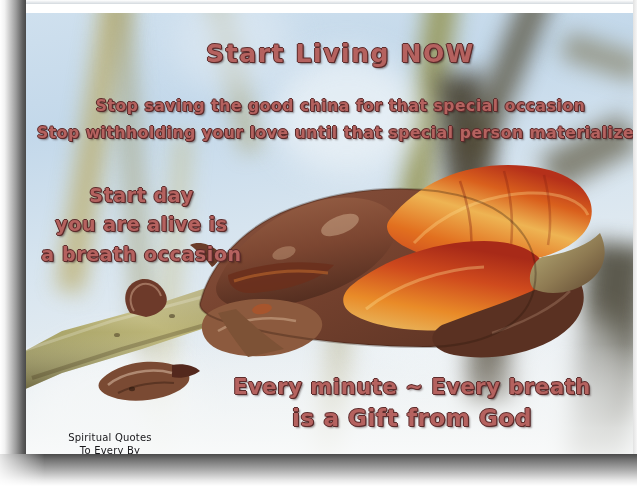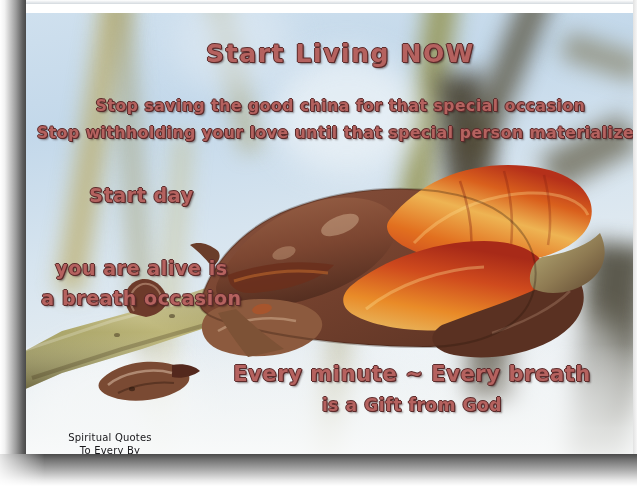--- a/index.html
+++ b/index.html
@@ -113,31 +113,31 @@
   #line-china   { top: 84px;  left: 0; width: 637px; font-size: 15.5px; }
   #line-love    { top: 111px; left: 0; width: 637px; font-size: 15.5px; }
 
   #block-left {
     position: absolute;
     left: 12px; top: 168px; width: 215px;
     z-index: 5; text-align: center;
   }
   #block-left .quote-text { position: static; display:block; width:100%; }
   #left-1 { font-size: 19px; line-height: 28px; }
-  #left-2 { font-size: 19px; line-height: 30px; margin-top: 44px; }
+  #left-2 { font-size: 19px; line-height: 30px; }
   #left-3 { font-size: 19px; line-height: 30px; }
 
   #block-bottom {
     position: absolute;
     left: 190px; top: 346px; width: 400px;
     z-index: 5; text-align: center;
   }
   #block-bottom .quote-text { position: static; display:block; width:100%; }
-  #bot-1 { font-size: 21px; line-height: 30px; }
-  #bot-2 { font-size: 17px; line-height: 32px; }
+  #bot-1 { font-size: 21px; line-height: 30px; margin-top: 13px; }
+  #bot-2 { font-size: 23px; line-height: 32px; }
 
   
   #watermark {
     position: absolute;
     left: 28px; top: 418px;
     width: 120px;
     z-index: 5;
     text-align: center;
     color: #17171a;
     font-family: "DejaVu Sans", sans-serif;

